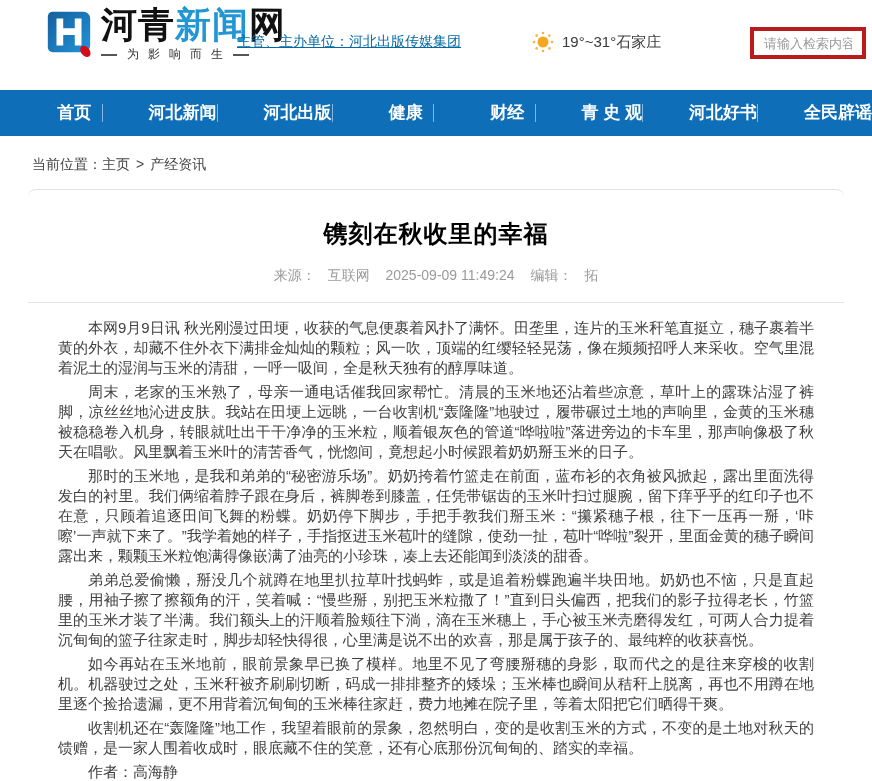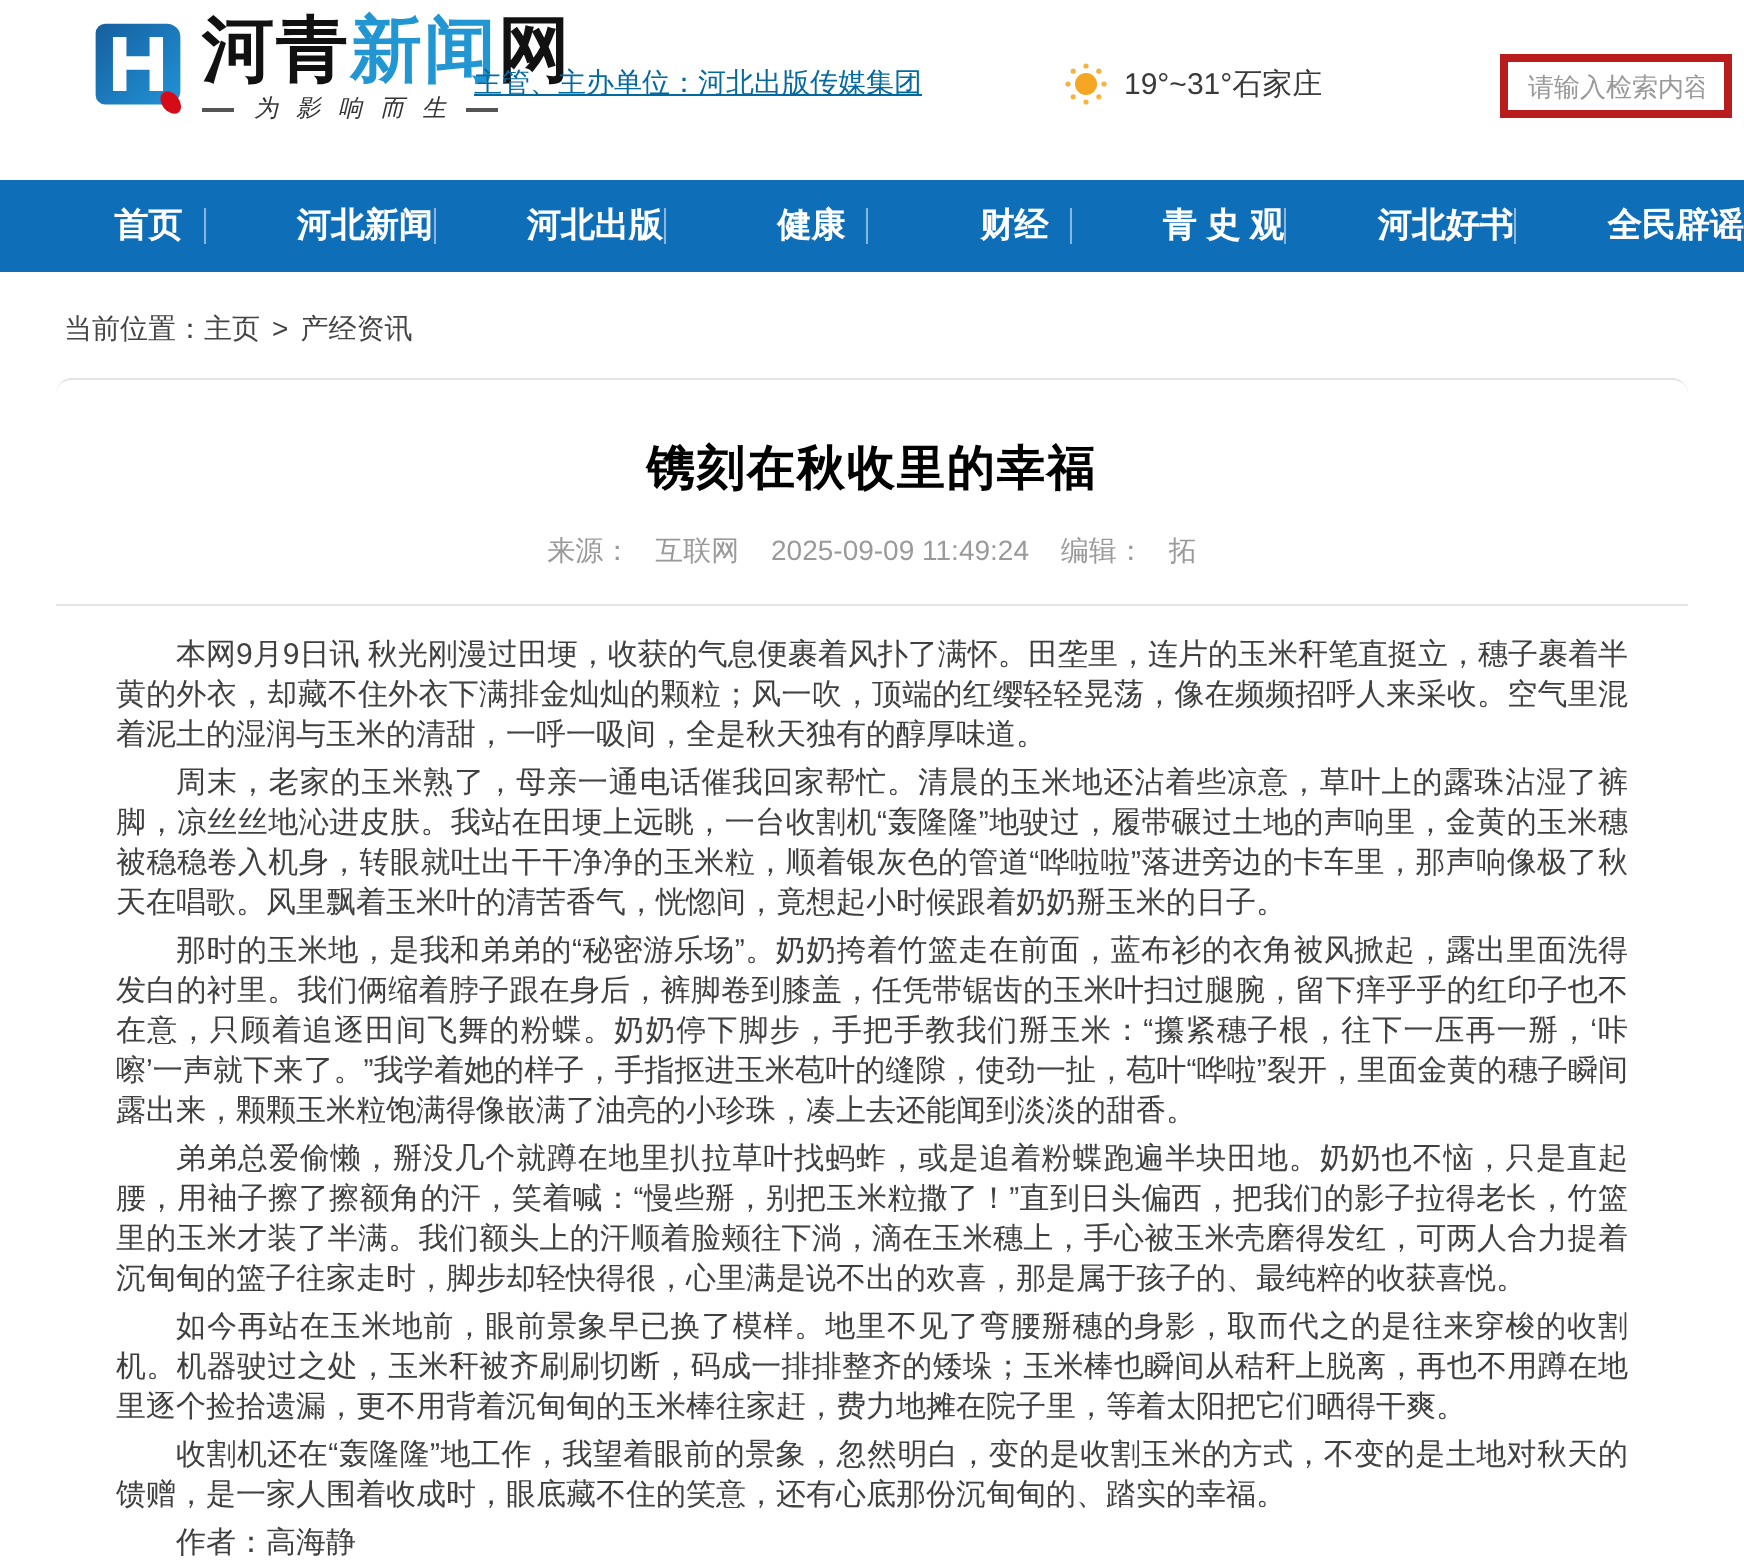--- a/index.html
+++ b/index.html
@@ -9,21 +9,21 @@
     font-family:"Liberation Sans","DejaVu Sans",sans-serif;
     color:#333; overflow:hidden;
   }
   
   .header { position:relative; height:90px; background:#fff; }
   .logo { position:absolute; left:43px; top:7px; display:flex; cursor:pointer; }
   .logo-mark { width:52px; height:52px; }
   .logo-textwrap { margin-left:6px; }
   .logo-title { font-size:36px; font-weight:bold; letter-spacing:1px; color:#111; line-height:36px; white-space:nowrap; }
   .logo-title .blue { color:#2196d3; }
-  .tagline { display:flex; align-items:center; margin-top:3px; width:148px; justify-content:space-between;font-style:italic; }
+  .tagline { display:flex; align-items:center; margin-top:3px; width:148px; justify-content:space-between; }
   .tagline .dash { height:2px; width:16px; background:#555; }
   .tagline .tg-text { font-size:12px; color:#333; letter-spacing:9px; margin-left:9px; white-space:nowrap; }
   .sponsor { position:absolute; left:237px; top:33px; font-size:14px; color:#0369a1;text-decoration:underline; }
   .weather { position:absolute; left:532px; top:31px; display:flex; align-items:center; }
   .weather-text { font-size:15px; color:#3a3a3a; margin-left:8px; }
   .search-box { position:absolute; left:750px; top:27px; }
   .search-input {
     width:116px; height:32px; border:4px solid #b91c1c; background:#fff;
     font-size:13px; color:#555; padding:0 10px; outline:none;
     font-family:"Liberation Sans","DejaVu Sans",sans-serif;

